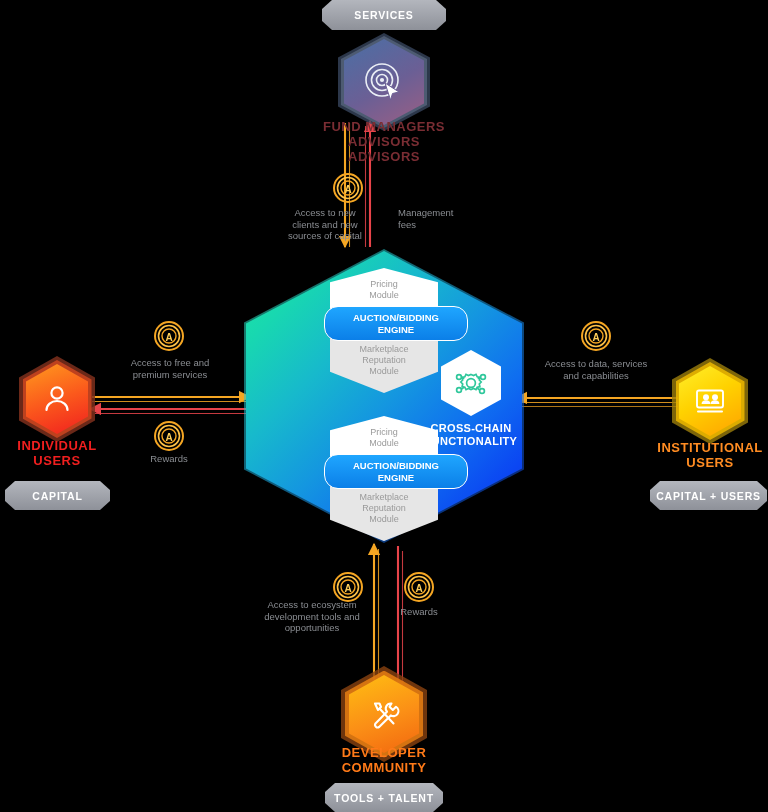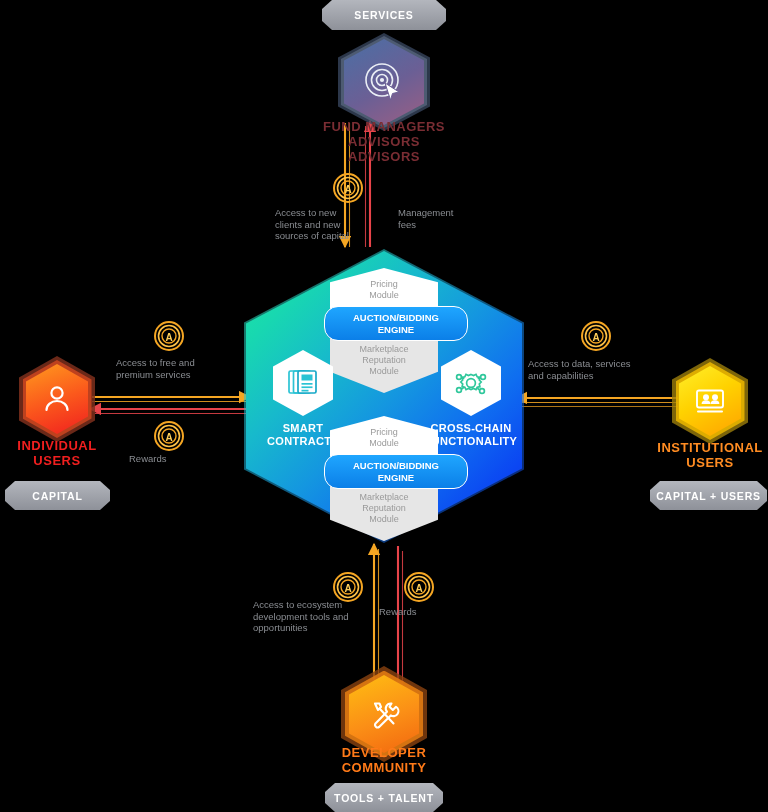--- a/index.html
+++ b/index.html
@@ -90,21 +90,21 @@
     margin-top: 6px; color:#fff; font-weight:bold; font-size:11px;
     line-height:13px; letter-spacing:.3px;
   }
 
   
   .arrow-svg { position:absolute; left:0; top:0; width:768px; height:812px; pointer-events:none; }
 
   
   .flow-label {
     position:absolute; color:#8a8d92; font-size:9.5px; line-height:11.5px;
-    text-align:left;
+    text-align:center;
   }
   .coin { position:absolute; width:30px; height:30px; }
 </style>
 </head>
 <body>
 
 <div id="stage">
 
   <svg class="arrow-svg" viewBox="0 0 768 812">
     <defs>
@@ -221,37 +221,20 @@
       <div>AUCTION/BIDDING</div>
       <div>ENGINE</div>
     </div>
     <div class="mod-bot">
       <div>Marketplace</div>
       <div>Reputation</div>
       <div>Module</div>
     </div>
   </div>
 
-  <div class="pillar" style="left:265px;top:350px;">
-    <div class="ph">
-      <svg width="34" height="34" viewBox="0 0 34 34">
-        <rect x="3" y="5" width="17" height="22" rx="1.5" fill="none" stroke="#2bc3d4" stroke-width="1.7"></rect>
-        <rect x="7.5" y="5" width="17" height="22" rx="1.5" fill="none" stroke="#2bc3d4" stroke-width="1.7"></rect>
-        <rect x="12" y="5" width="18" height="22" rx="1.5" fill="#fff" stroke="#17a9c8" stroke-width="1.7"></rect>
-        <rect x="15.5" y="8.5" width="11" height="6" fill="#2bc3d4"></rect>
-        <rect x="15.5" y="17" width="11" height="1.7" fill="#2bc3d4"></rect>
-        <rect x="15.5" y="20.4" width="11" height="1.7" fill="#2bc3d4"></rect>
-        <rect x="15.5" y="23.8" width="7" height="1.7" fill="#2bc3d4"></rect>
-      </svg>
-    </div>
-    <div class="pl">
-      <div>SMART</div>
-      <div>CONTRACTS</div>
-    </div>
-  </div>
 
   <div class="pillar" style="left:422px;top:350px;width:98px;">
     <div class="ph">
       <svg width="36" height="36" viewBox="0 0 36 36">
         <g fill="none" stroke="#2fc79b" stroke-width="1.7">
           <path d="M18 9.5 l2.6 1.1 2.4-1.3 1.2 2.5 2.7.5-.6 2.7 1.9 2-1.9 2 .6 2.7-2.7.5-1.2 2.5-2.4-1.3-2.6 1.1-2.6-1.1-2.4 1.3-1.2-2.5-2.7-.5.6-2.7-1.9-2 1.9-2-.6-2.7 2.7-.5 1.2-2.5 2.4 1.3z"></path>
           <circle cx="18" cy="18" r="4.4"></circle>
           <circle cx="6" cy="12" r="2.4"></circle>
           <circle cx="30" cy="12" r="2.4"></circle>
           <circle cx="6" cy="25" r="2.4"></circle>

